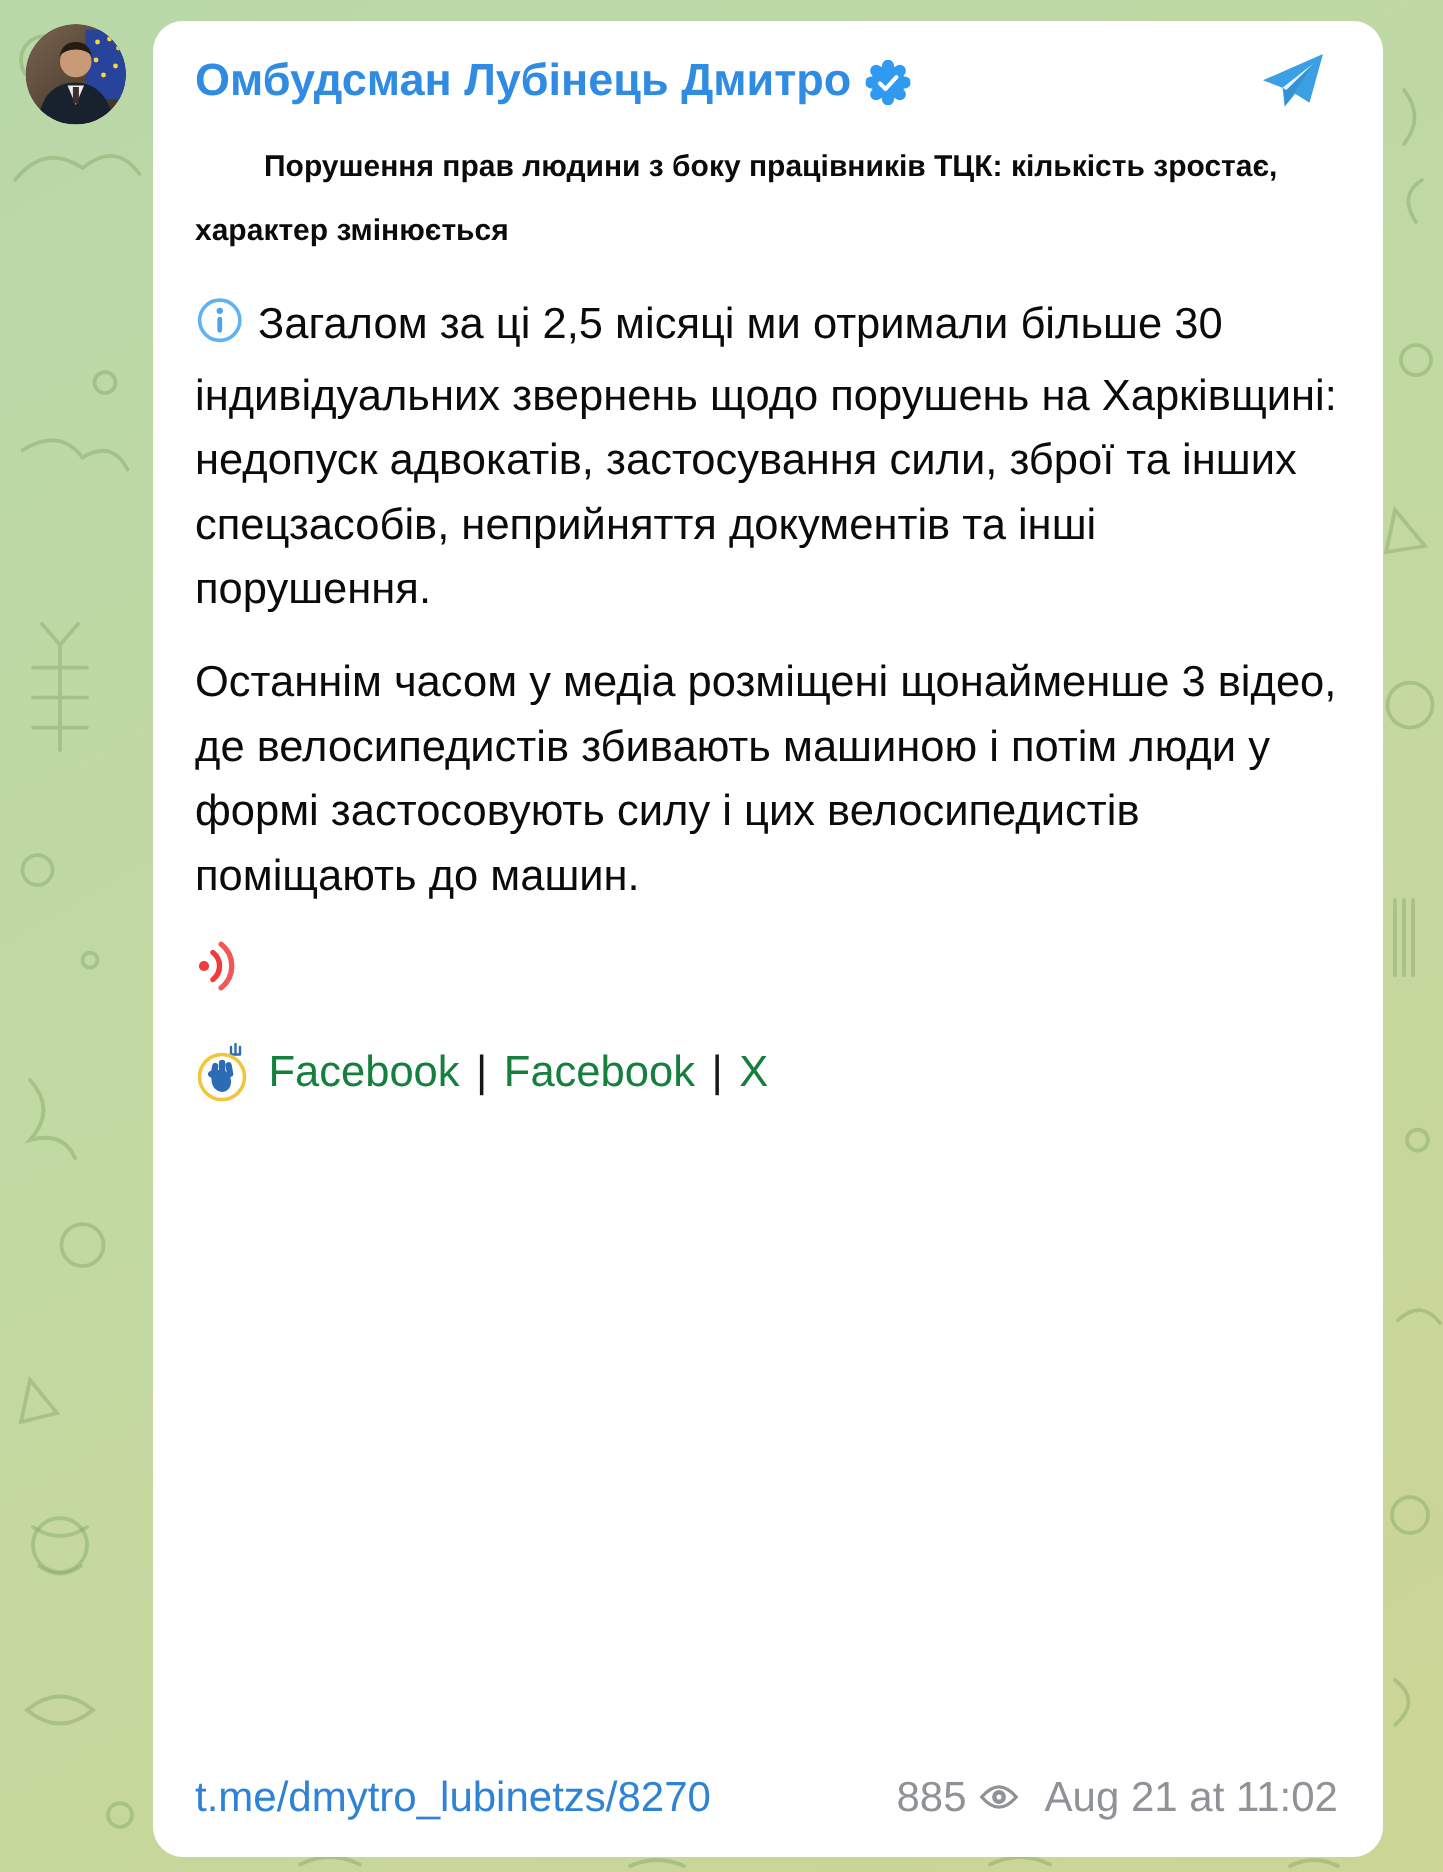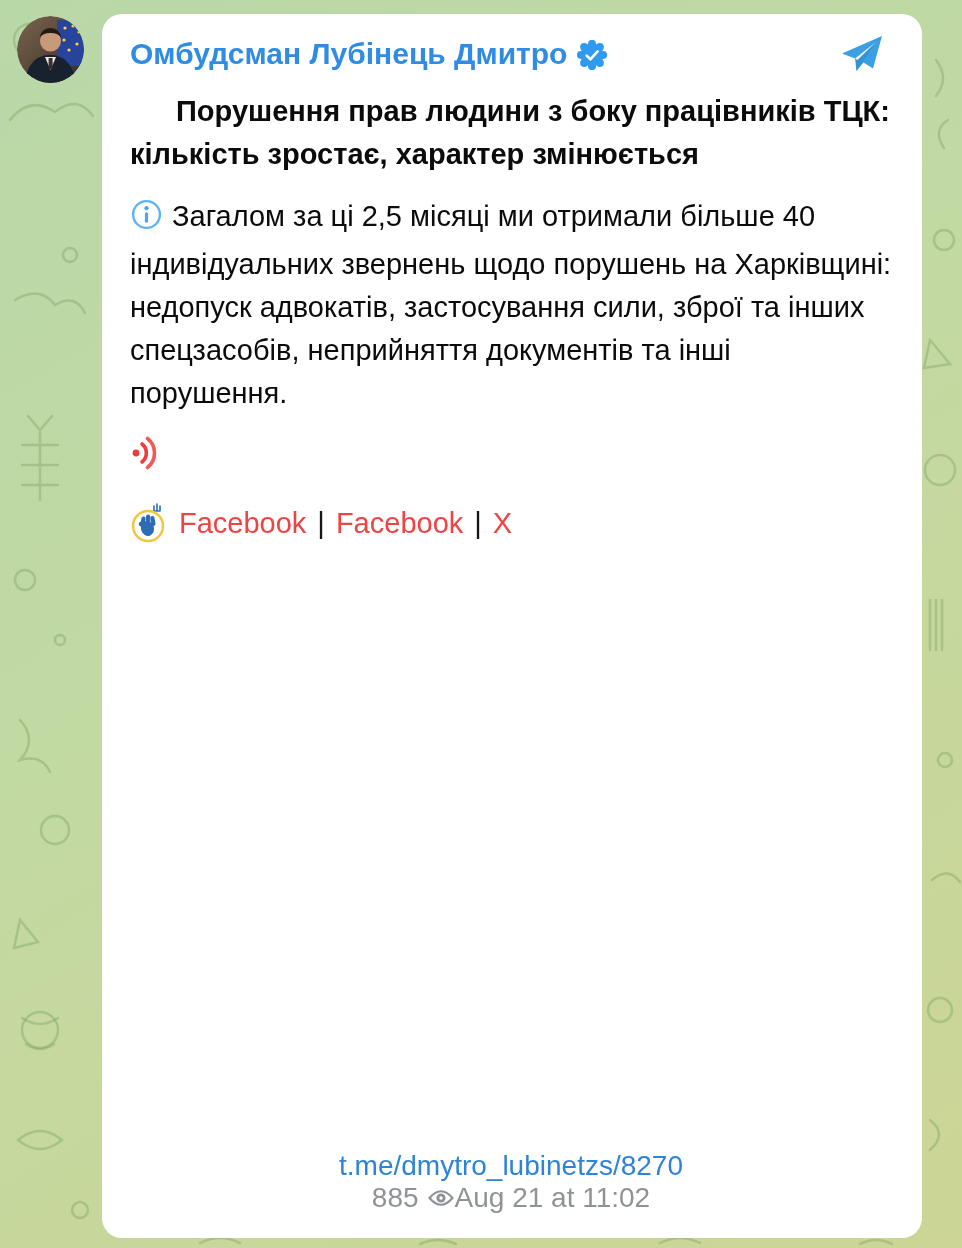--- a/index.html
+++ b/index.html
@@ -17,31 +17,31 @@
   }
   .avatar {
     position:absolute; left:17px; top:16px; width:67px; height:67px;
     border-radius:50%; overflow:hidden; cursor:pointer;
   }
   .header { display:flex; align-items:center; justify-content:space-between; height:40px; }
   .name-group { display:flex; align-items:center; gap:10px; }
   .channel-name { color:#2f8ce2; font-size:30px; font-weight:700; cursor:pointer; }
   .badge { display:inline-flex; margin-top:2px; }
   .share-plane { cursor:pointer; display:inline-flex; margin-right:8px; }
-  .title { margin-top:16px; font-size:29px; line-height:43px; font-weight:700; color:#0b0b0b; text-indent:46px; }
+  .title { margin-top:16px; font-size:20px; line-height:43px; font-weight:700; color:#0b0b0b; text-indent:46px; }
   .para { margin-top:19px; font-size:29px; line-height:43px; color:#0b0b0b; }
   .para.bold { font-weight:700; }
   .inline-icon { display:inline-block; vertical-align:-5px; margin-right:9px; }
   .links-row { margin-top:21px; display:flex; align-items:center; gap:11px; font-size:29px; }
   .links-row .logo { display:inline-flex; }
-  .link { color:#ef4444; text-decoration:none; cursor:pointer; }
+  .link { color:#15803d; text-decoration:none; cursor:pointer; }
   .pipe { color:#161616; }
-  .footer { margin-top:auto; display:flex; align-items:center; justify-content:space-between; font-size:28px; padding-bottom:6px;flex-direction:column; }
+  .footer { margin-top:auto; display:flex; align-items:center; justify-content:space-between; font-size:28px; padding-bottom:6px; }
   .post-link { color:#2e83d6; cursor:pointer; }
-  .meta { display:flex; align-items:center; gap:0; color:#8f9296; }
+  .meta { display:flex; align-items:center; gap:16px; color:#8f9296; }
   .views-group { display:flex; align-items:center; gap:8px; }
 </style>
 </head>
 <body>
 
 <svg class="doodles" width="962" height="1248" viewBox="0 0 962 1248" fill="none" stroke="rgba(120,158,92,0.38)" stroke-width="2.5" stroke-linecap="round">
   <circle cx="30" cy="40" r="16"></circle>
     <path d="M10 120 q20 -25 45 -8 q22 -18 38 4"></path>
   <circle cx="70" cy="255" r="7"></circle>
     <path d="M15 300 q25 -15 40 5 q20 -12 30 8"></path>
@@ -132,24 +132,25 @@
   <div class="title">Порушення прав людини з боку працівників ТЦК: кількість зростає, характер змінюється</div>
 
 
   <div class="para">
     <span class="inline-icon">
       <svg width="33" height="33" viewBox="0 0 33 33">
         <circle cx="16.5" cy="16.5" r="13.4" fill="none" stroke="#5fb2f3" stroke-width="2.4"></circle>
         <circle cx="16.5" cy="10.2" r="2.1" fill="#4aa4ef"></circle>
         <rect x="14.9" y="14.2" width="3.2" height="10.6" rx="1.6" fill="#4aa4ef"></rect>
       </svg>
-    </span><span>Загалом за ці 2,5 місяці ми отримали більше 40 індивідуальних звернень щодо порушень на Харківщині: недопуск адвокатів, застосування сили, зброї та інших спецзасобів, неприйняття документів та інші порушення.</span>
+    </span><span>Загалом за ці 2,5 місяці ми отримали більше 30 індивідуальних звернень щодо порушень на Харківщині: недопуск адвокатів, застосування сили, зброї та інших спецзасобів, неприйняття документів та інші порушення.</span>
   </div>
 
 
+  <div class="para">Останнім часом у медіа розміщені щонайменше 3 відео, де велосипедистів збивають машиною і потім люди у формі застосовують силу і цих велосипедистів поміщають до машин.</div>
 
   <div class="para bold">
     <span class="inline-icon">
       <svg width="32" height="36" viewBox="0 0 32 36">
         <circle cx="6" cy="19" r="3.4" fill="#ef3b3b"></circle>
         <path d="M12 10 A11.5 11.5 0 0 1 12 28" fill="none" stroke="#ef3b3b" stroke-width="3.6" stroke-linecap="round"></path>
         <path d="M17.5 4.5 A18.5 18.5 0 0 1 17.5 33.5" fill="none" stroke="#ef3b3b" stroke-width="3.6" stroke-linecap="round" opacity="0.85"></path>
       </svg>
     </span>
   </div>

